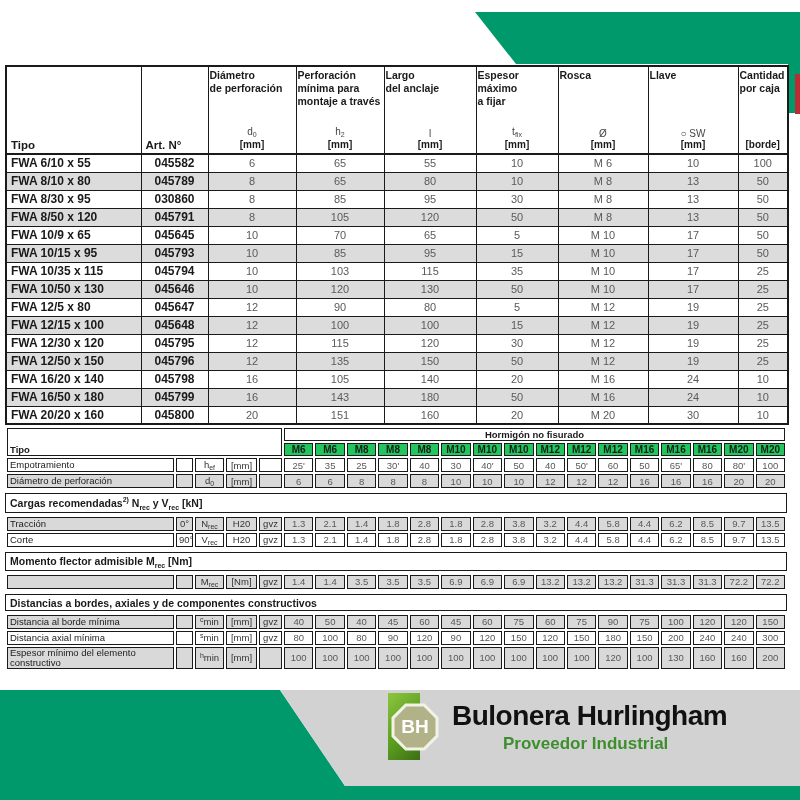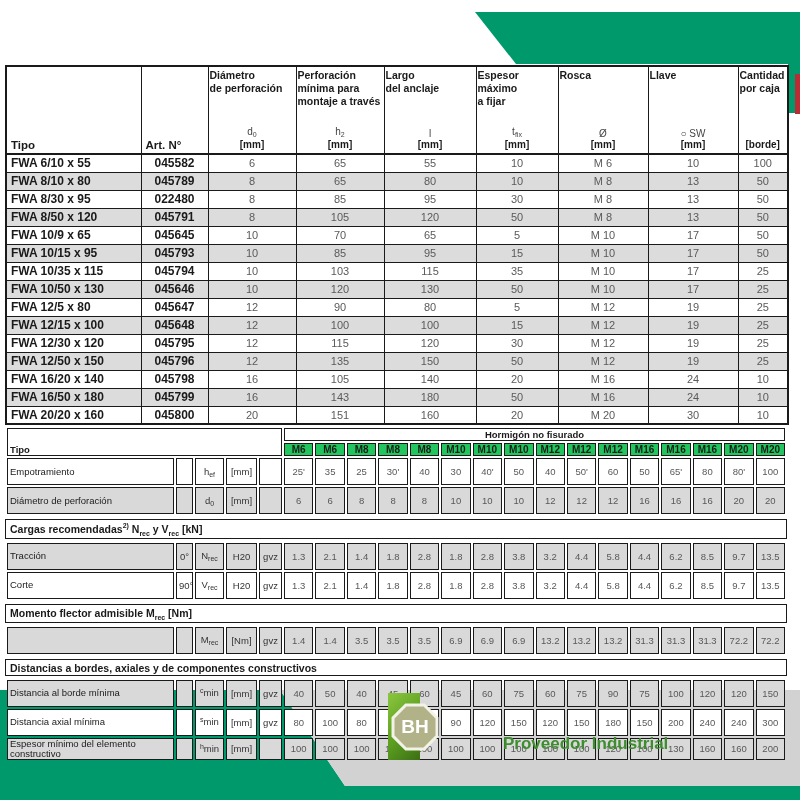--- a/index.html
+++ b/index.html
@@ -22,21 +22,21 @@
             font-weight:bold;font-size:11.5px;}
   .t1 tbody tr{height:18px;}
   .t1 tbody tr.odd{background:#dcdcdc;}
   .c-tipo{font-weight:bold;font-size:12px;padding-left:4px !important;}
   .c-art{font-weight:bold;font-size:12px;text-align:center;}
   .c-val{font-size:11px;color:#5a5a5c;text-align:center;}
 
   
   .t2{width:782px;border-collapse:separate;border-spacing:2px;background:transparent;margin-top:1px;}
   .t2 th,.t2 td{border:1px solid #1a1a1a;padding:0 2px;box-sizing:border-box;overflow:hidden;}
-  .t2 tr{height:27px;}
+  .t2 tr{height:14px;}
   .t2 tr.hr{height:12px;}
   .t2 tr.tall{height:16px;}
   .tipo-block{background:#d9d9d9;vertical-align:bottom;font-weight:bold;font-size:10.5px;}
   .group-h{background:#d9d9d9;font-weight:bold;font-size:10.5px;text-align:center;}
   .m-h{background:#22c55e;font-weight:bold;font-size:10px;text-align:center;}
   .t2 td{background:#fff;font-size:9.5px;}
   .t2 tr.sh td{background:#d9d9d9;}
   .lbl{font-size:10px;line-height:1.05;}
   .ang,.unit,.gvz,.sym{text-align:center;color:#333;}
   .gvz{font-size:9px;}
@@ -182,21 +182,21 @@
             <td class="c-val">8</td>
             <td class="c-val">65</td>
             <td class="c-val">80</td>
             <td class="c-val">10</td>
             <td class="c-val">M 8</td>
             <td class="c-val">13</td>
             <td class="c-val">50</td>
           </tr>
           <tr>
             <td class="c-tipo">FWA 8/30 x 95</td>
-            <td class="c-art">022480</td>
+            <td class="c-art">030860</td>
             <td class="c-val">8</td>
             <td class="c-val">85</td>
             <td class="c-val">95</td>
             <td class="c-val">30</td>
             <td class="c-val">M 8</td>
             <td class="c-val">13</td>
             <td class="c-val">50</td>
           </tr>
           <tr class="odd">
             <td class="c-tipo">FWA 8/50 x 120</td>
@@ -598,15 +598,16 @@
     </table>
 
   </div>
 
   <div class="logo-box">
     <svg width="54" height="67" viewBox="0 0 54 67">
       <polygon points="17.9,12 36.1,12 49,24.9 49,43.1 36.1,56 17.9,56 5,43.1 5,24.9" fill="#b2b289" stroke="#f2f2e6" stroke-width="3"></polygon>
       <text x="27" y="40" text-anchor="middle" font-family="Liberation Sans, sans-serif" font-size="19" font-weight="bold" fill="#ffffff" id="logo-initials">BH</text>
     </svg>
   </div>
+  <div class="brand">Bulonera Hurlingham</div>
   <div class="tagline">Proveedor Industrial</div>
 
 </div>
 
 </body></html>

